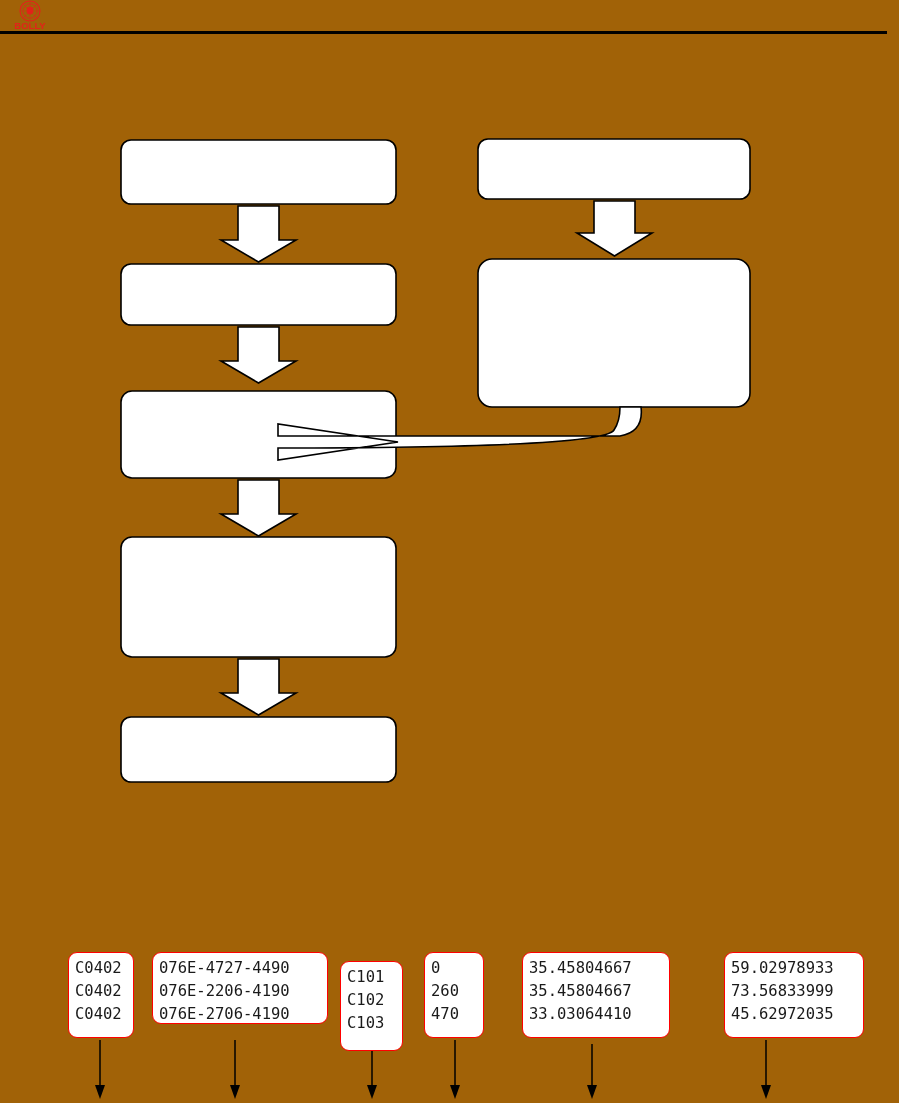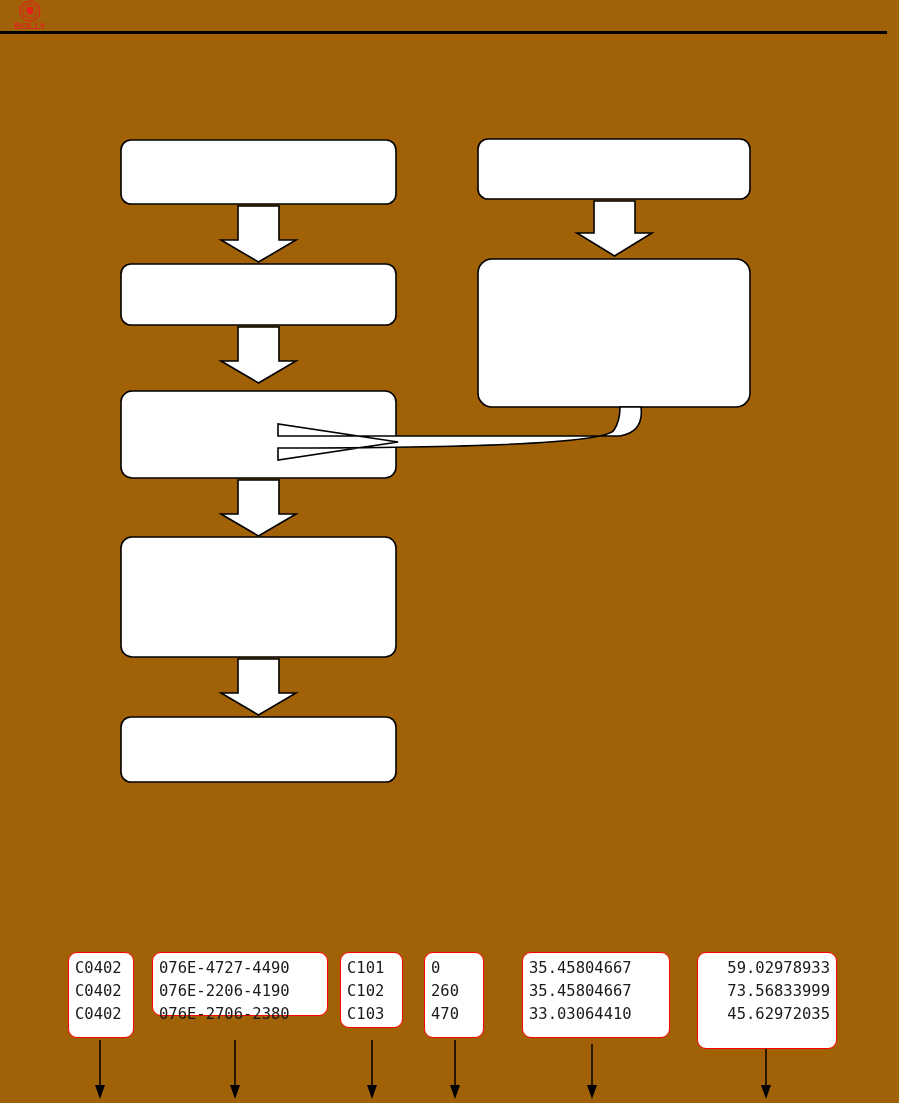--- a/index.html
+++ b/index.html
@@ -69,21 +69,21 @@
     top: 945px;
     width: 899px;
     height: 158px;
   }
   .callout {
     position: absolute;
     box-sizing: border-box;
     border: 1.6px solid #ff0000;
     border-radius: 9px;
     background: #ffffff;
-    padding: 4px 6px 4px 6px;
+    padding: 4px 20px 4px 6px;
   }
   .callout-line {
     font-family: "DejaVu Sans Mono", "Liberation Mono", monospace;
     font-size: 15.5px;
     line-height: 23px;
     color: #1a1a1a;
     white-space: pre;
     letter-spacing: 0px;
   }
   #leader-svg {
@@ -218,44 +218,44 @@
         <path class="leader-head" d="M766 154 L761 140 L771 140 Z"></path>
       </g>
     </svg>
 
     <div class="callout" style="left:68px; top:7px; width:66px; height:86px;">
       <div class="callout-line">C0402</div>
       <div class="callout-line">C0402</div>
       <div class="callout-line">C0402</div>
     </div>
 
-    <div class="callout" style="left:152px; top:7px; width:176px; height:64px;">
+    <div class="callout" style="left:152px; top:7px; width:176px; height:72px;">
       <div class="callout-line">076E-4727-4490</div>
       <div class="callout-line">076E-2206-4190</div>
-      <div class="callout-line">076E-2706-2380</div>
-    </div>
-
-    <div class="callout" style="left:340px; top:7px; width:63px; height:76px;">
+      <div class="callout-line">076E-2706-4190</div>
+    </div>
+
+    <div class="callout" style="left:340px; top:16px; width:63px; height:90px;">
       <div class="callout-line">C101</div>
       <div class="callout-line">C102</div>
       <div class="callout-line">C103</div>
     </div>
 
     <div class="callout" style="left:424px; top:7px; width:60px; height:86px;">
       <div class="callout-line">0</div>
       <div class="callout-line">260</div>
       <div class="callout-line">470</div>
     </div>
 
     <div class="callout" style="left:522px; top:7px; width:148px; height:86px;">
       <div class="callout-line">35.45804667</div>
       <div class="callout-line">35.45804667</div>
       <div class="callout-line">33.03064410</div>
     </div>
 
-    <div class="callout" style="left:697px; top:7px; width:140px; height:97px;text-align:right;">
+    <div class="callout" style="left:724px; top:7px; width:140px; height:86px;">
       <div class="callout-line">59.02978933</div>
       <div class="callout-line">73.56833999</div>
       <div class="callout-line">45.62972035</div>
     </div>
 
   </div>
 </div>
 
 </body></html>

